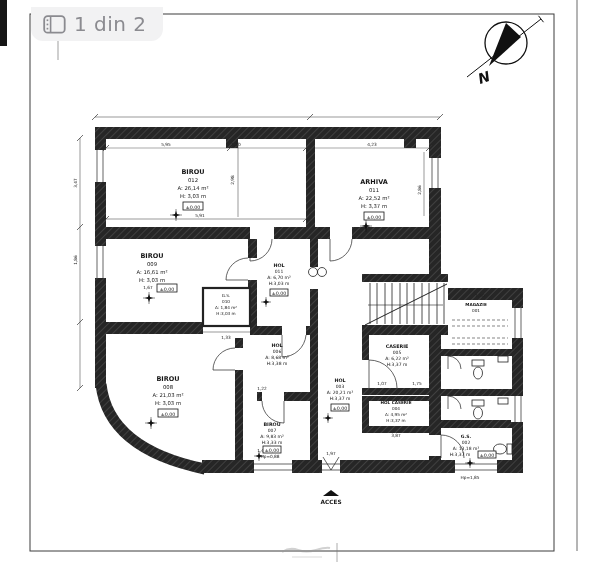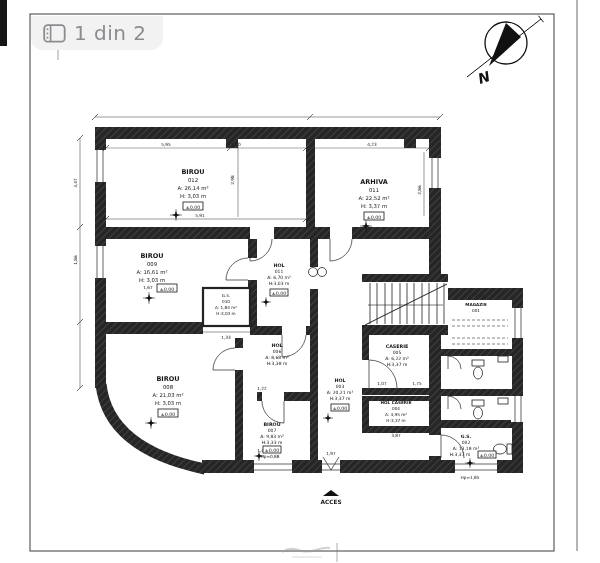--- a/index.html
+++ b/index.html
@@ -1,19 +1,19 @@
 <!DOCTYPE html>
 <html><head>
 <meta charset="utf-8">
 <style>
   html,body{margin:0;padding:0;background:#fff;}
   .stage{position:relative;width:600px;height:563px;background:#fff;overflow:hidden;
          font-family:"DejaVu Sans",sans-serif;}
   .corner-bar{position:absolute;left:0;top:0;width:7px;height:46px;background:#161616;}
-  .pill{position:absolute;left:31px;top:16px;height:34px;display:flex;align-items:center;
+  .pill{position:absolute;left:31px;top:7px;height:34px;display:flex;align-items:center;
         gap:8px;padding:0 16px 0 12px;background:#f2f2f3;border-radius:0 0 12px 12px;}
   .pill-text{font-size:20px;color:#8b8b90;letter-spacing:.5px;line-height:1;}
   svg text{user-select:none;}
   .rn{font:700 6.5px "DejaVu Sans",sans-serif;fill:#161616;}
   .rs{font:400 5.3px "DejaVu Sans",sans-serif;fill:#161616;}
   .rn5{font:700 4.8px "DejaVu Sans",sans-serif;fill:#161616;}
   .rs45{font:400 4.5px "DejaVu Sans",sans-serif;fill:#161616;}
   .rs42{font:400 4.2px "DejaVu Sans",sans-serif;fill:#161616;}
   .lv{font:400 4.8px "DejaVu Sans",sans-serif;fill:#161616;}
   .dim{font:400 4.3px "DejaVu Sans",sans-serif;fill:#222;}

